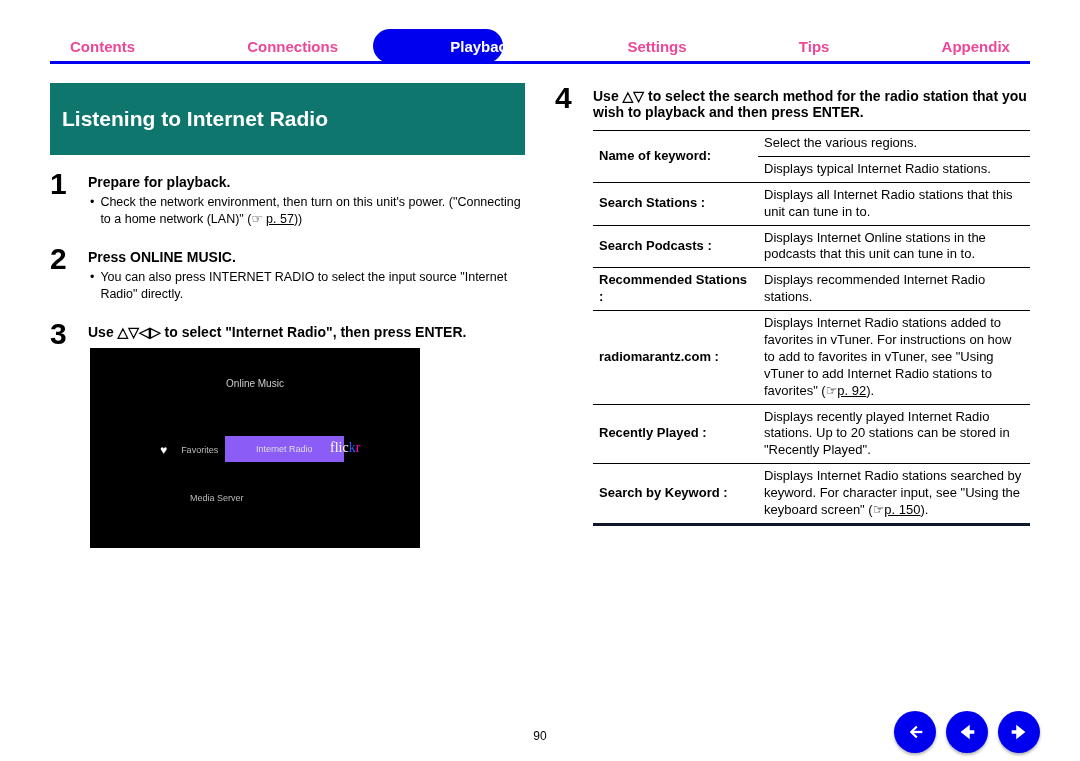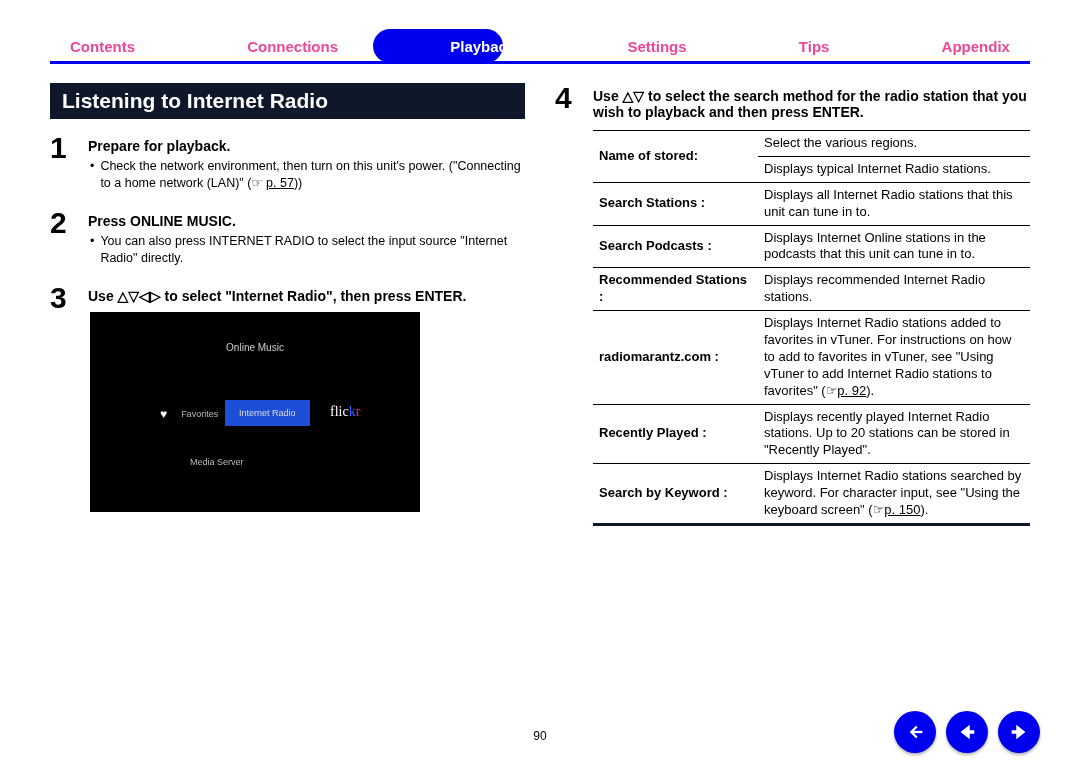--- a/index.html
+++ b/index.html
@@ -51,25 +51,25 @@
   }
   .content {
     display: flex;
     padding: 20px 50px 0 50px;
     gap: 30px;
   }
   .col {
     flex: 1;
   }
   .section-title {
-    background: #0f172a;
+    background: #0f766e;
     color: #fff;
     font-weight: bold;
     font-size: 21px;
-    padding: 6px 12px;
+    padding: 24px 12px;
     margin-bottom: 14px;
   }
   .step {
     display: flex;
     gap: 12px;
     margin-bottom: 14px;
   }
   .step-num {
     font-size: 30px;
     font-weight: bold;
@@ -103,21 +103,21 @@
     margin-top: 8px;
     margin-left: 2px;
     position: relative;
     color: #bda;
     font-size: 10px;
   }
   .screen-title { position:absolute; top:30px; left:0; right:0; text-align:center; color:#ccc; font-size:10px; }
   .screen-row { position:absolute; display:flex; align-items:center; gap:14px; }
   .screen-fav { top:95px; left:70px; }
   .screen-heart { color:#fff; font-size:12px; }
-  .screen-sel { position:absolute; top:88px; left:135px; background:#1d4ed8; padding:8px 14px; font-size:9px; color:#ddd;text-align:right; }
+  .screen-sel { position:absolute; top:88px; left:135px; background:#8b5cf6; padding:8px 31px; font-size:9px; color:#ddd;text-align:right; }
   .screen-flickr { position:absolute; top:92px; left:240px; font-family: Georgia, serif; text-align: right; }
   .screen-flickr .f1 { color:#fff; font-size:14px; }
   .screen-flickr .f2 { color:#3060ff; font-size:14px; }
   .screen-flickr .f3 { color:#ff00c0; font-size:14px; }
   .screen-media { position:absolute; top:145px; left:100px; color:#bbb; font-size:9px; }
   .tri { font-family: "Segoe UI Symbol", sans-serif; }
   .table {
     width: 100%;
     border-collapse: collapse;
     font-size: 13px;
@@ -227,21 +227,21 @@
   <div class="col">
     <div class="step">
       <div class="step-num">4</div>
       <div class="step-body">
         <div class="step-heading">
           <span>Use </span><span class="tri">△▽</span><span> to select the search method for the radio station that you wish to playback and then press ENTER.</span>
         </div>
         <table class="table">
           <tbody>
               <tr>
-            <td class="label" rowspan="2">Name of stored:</td>
+            <td class="label" rowspan="2">Name of keyword:</td>
             <td>Select the various regions.</td>
           </tr>
           <tr>
             <td>Displays typical Internet Radio stations.</td>
           </tr>
           <tr>
             <td class="label">Search Stations :</td>
             <td>Displays all Internet Radio stations that this unit can tune in to.</td>
           </tr>
           <tr>

